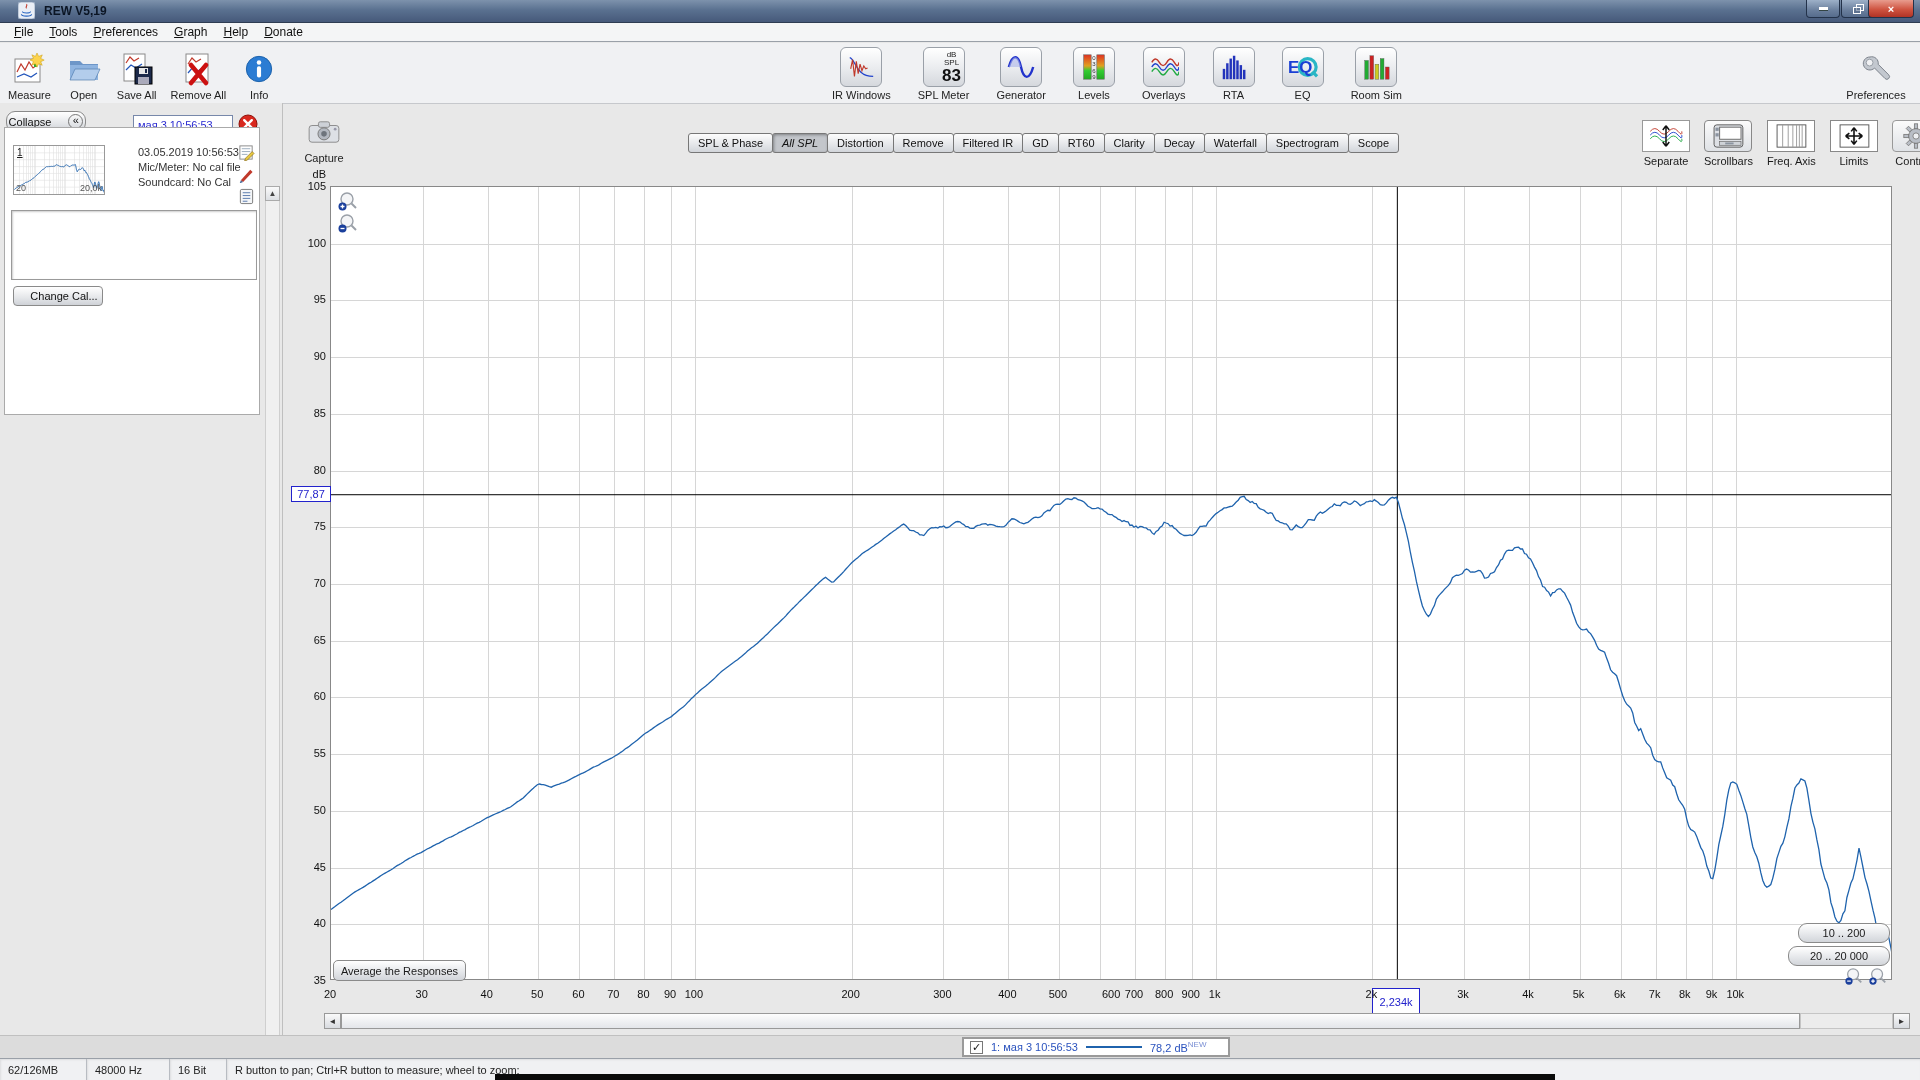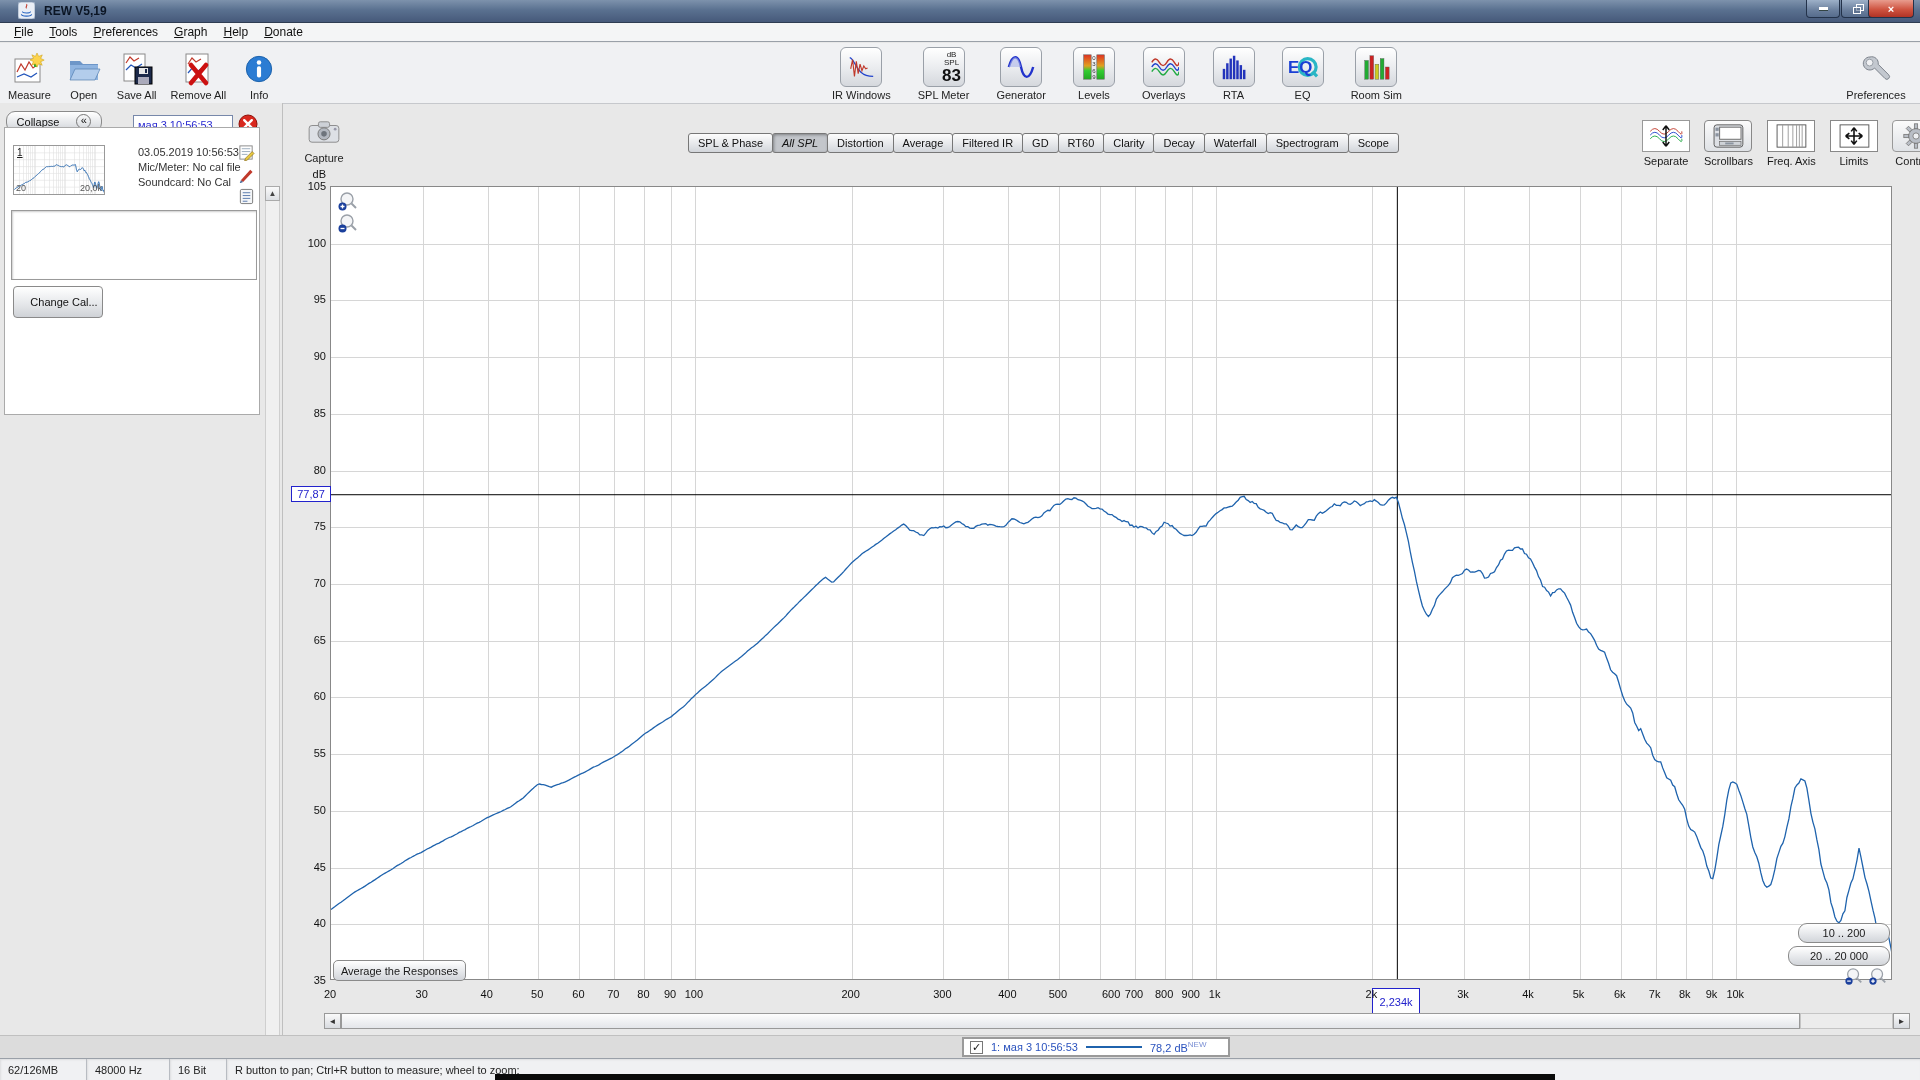--- a/index.html
+++ b/index.html
@@ -292,21 +292,21 @@
         <svg viewBox="0 0 32 32" width="32" height="32">
             <path d="M10 4 a6.5 6.5 0 1 0 4.5 11 l10.5 10.5 a2.6 2.6 0 0 0 3.7-3.7 L18.2 11.3 A6.5 6.5 0 0 0 10 4 z" fill="#c3c8cf" stroke="#7d838c"></path>
             <circle cx="9.6" cy="9.6" r="3.4" fill="#f0f1f3" stroke="#9aa0a8"></circle>
           </svg>
       </div>
       <div class="tool-label">Preferences</div>
     </div>
   </div>
 
   <div class="abs leftpanel">
-    <div class="abs btn" style="left:6px;top:8px;width:96px;height:21px;gap:17px;align-items:center;">
+    <div class="abs btn" style="left:6px;top:8px;width:80px;height:21px;gap:17px;align-items:center;">
       <span>Collapse</span>
       <span style="border:1px solid #777;border-radius:50%;width:13px;height:13px;line-height:11px;text-align:center;">«</span>
     </div>
     <div class="abs namefield" style="left:133px;top:12px;width:100px;height:20px;">мая 3 10:56:53</div>
     <div class="abs" style="left:238px;top:11px;width:20px;height:20px;">
       <svg viewBox="0 0 20 20" width="20" height="20">
           <circle cx="10" cy="10" r="9" fill="#d8281e" stroke="#8e0f08"></circle>
           <path d="M6.2 6.2 L13.8 13.8 M13.8 6.2 L6.2 13.8" stroke="#fff" stroke-width="2.4" stroke-linecap="round"></path>
         </svg>
     </div>
@@ -369,21 +369,21 @@
             <path d="M3 15 l-1.2 3.4 L5.4 17z" fill="#4a6a96"></path>
           </svg>
       </div>
       <div class="abs" style="left:233px;top:60px;">
         <svg viewBox="0 0 18 18" width="17" height="17">
             <rect x="2.5" y="1.5" width="13" height="15" rx="1.5" fill="#f4f6f8" stroke="#777"></rect>
             <path d="M5 5 h8 M5 8 h8 M5 11 h8 M5 14 h5" stroke="#5577aa" stroke-width="1"></path>
           </svg>
       </div>
       <div class="abs listbox" style="left:6px;top:82px;width:244px;height:68px;"></div>
-      <div class="abs btn" style="left:8px;top:158px;width:90px;height:32px;border-radius:4px;padding-left:12px;">Change Cal...</div>
+      <div class="abs btn" style="left:8px;top:158px;width:90px;height:20px;border-radius:4px;padding-left:12px;">Change Cal...</div>
     </div>
 
     <div class="abs vscroll" style="left:265px;top:83px;width:15px;height:890px;">
       <div class="scroll-arrow" style="position:absolute;left:-1px;top:-1px;">▲</div>
       <div class="scroll-arrow" style="position:absolute;left:-1px;bottom:-1px;">▼</div>
     </div>
   </div>
 
   <div class="abs tool" style="left:292px;top:108px;width:64px;">
     <div class="tool-icon">
@@ -395,21 +395,21 @@
           <circle cx="30" cy="11" r="1.5" fill="#99a"></circle>
         </svg>
     </div>
     <div class="tool-label">Capture</div>
   </div>
 
   <div class="abs tabsrow" id="tabbar" style="left:688px;top:133px;">
       <div class="tab">SPL &amp; Phase</div>
       <div class="tab active">All SPL</div>
       <div class="tab">Distortion</div>
-      <div class="tab">Average</div>
+      <div class="tab">Remove</div>
       <div class="tab">Filtered IR</div>
       <div class="tab">GD</div>
       <div class="tab">RT60</div>
       <div class="tab">Clarity</div>
       <div class="tab">Decay</div>
       <div class="tab">Waterfall</div>
       <div class="tab">Spectrogram</div>
       <div class="tab">Scope</div>
     </div>
 

